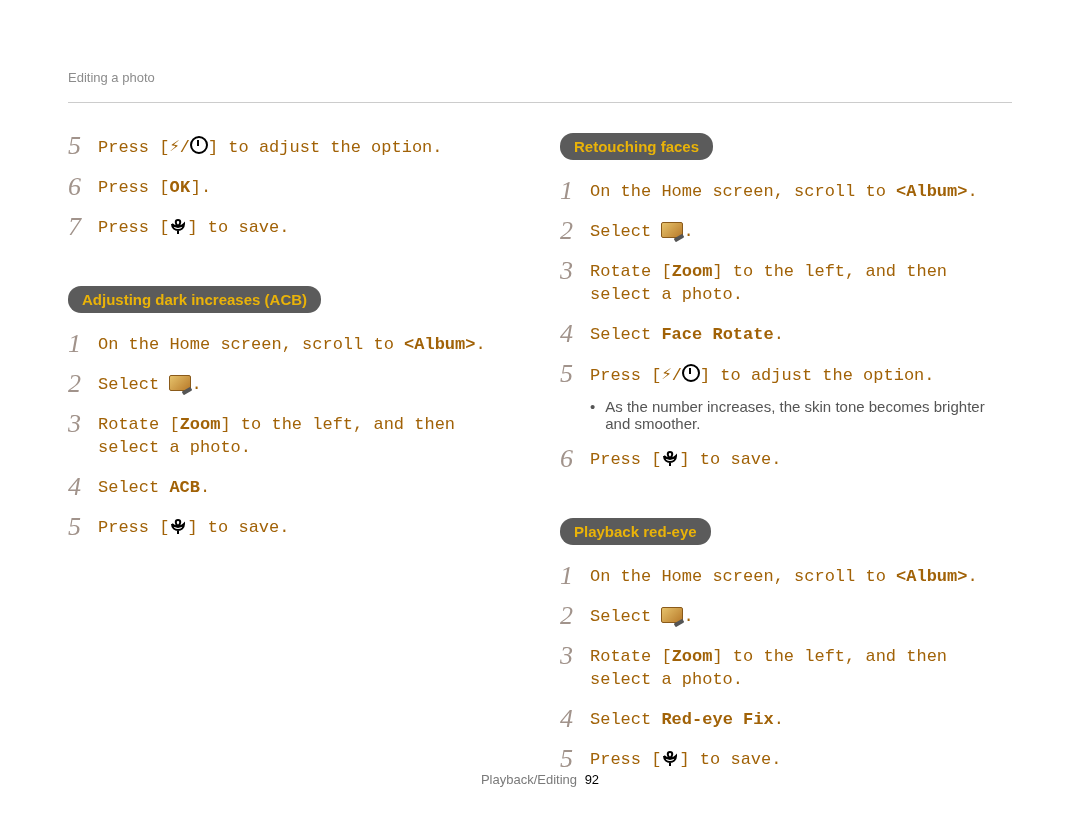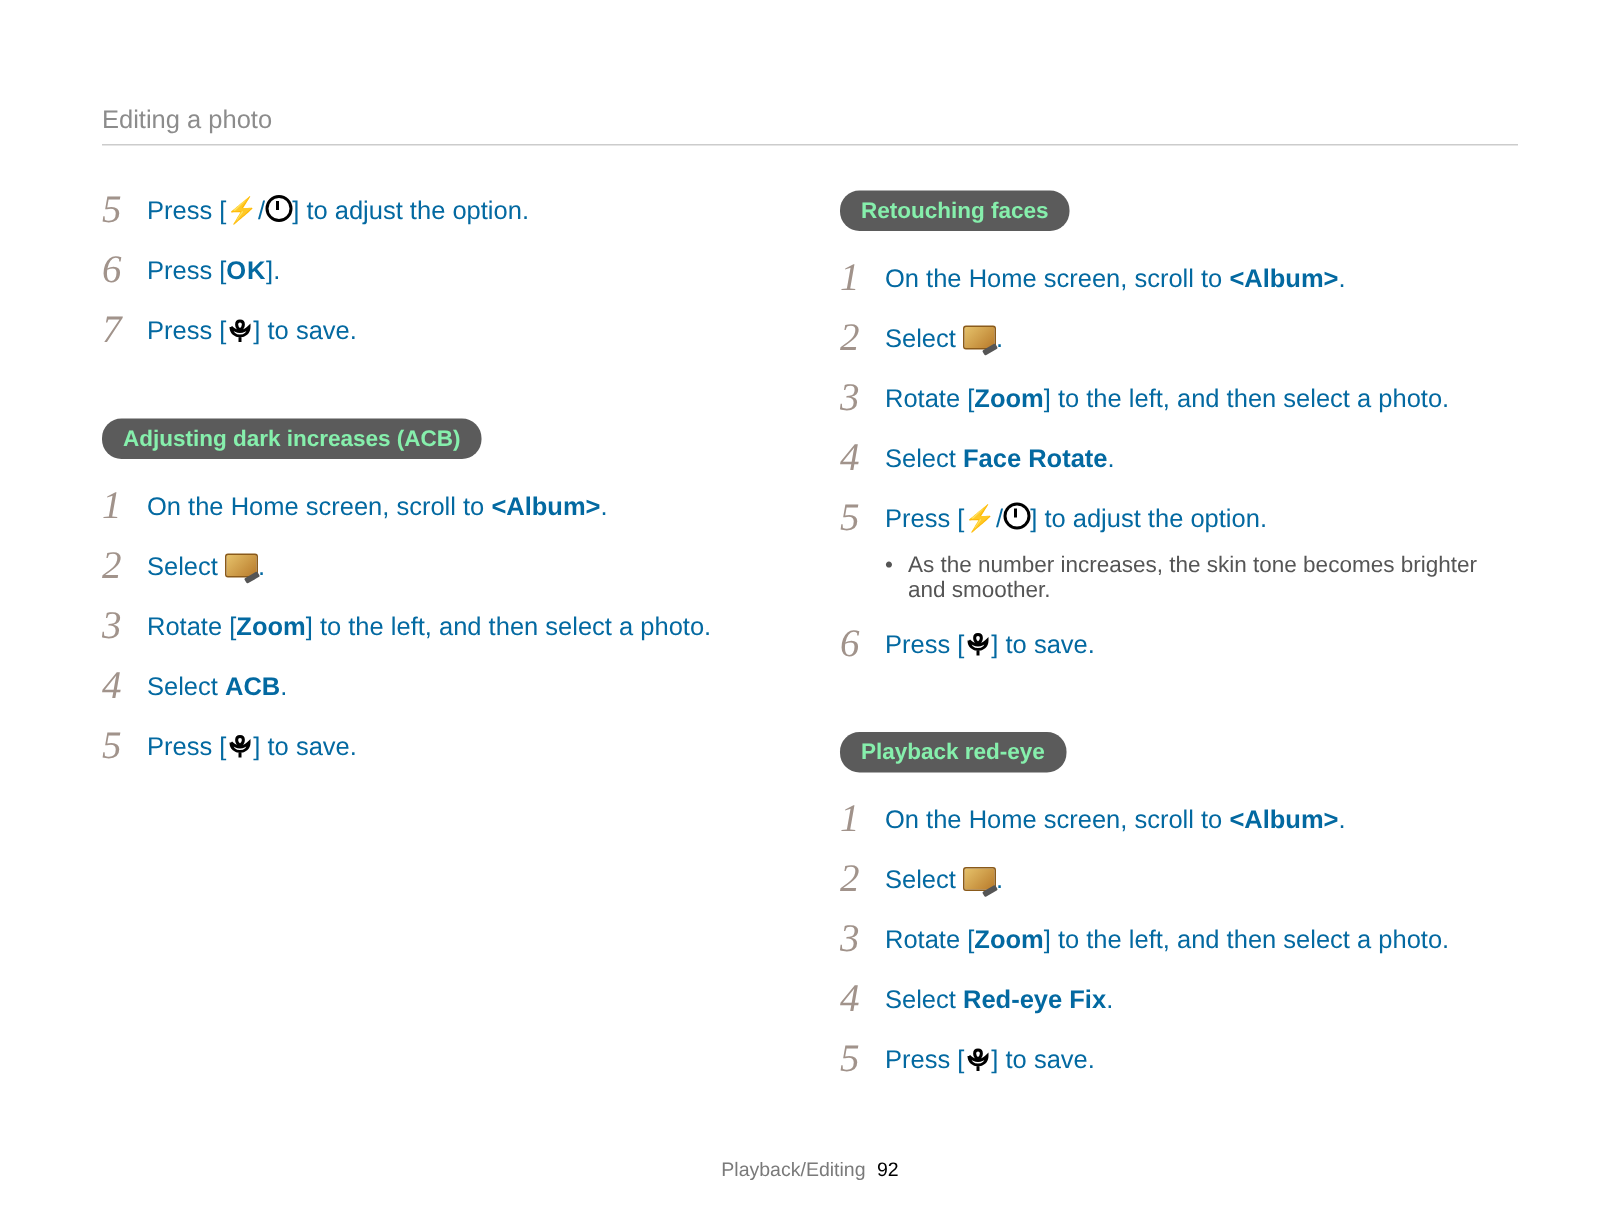--- a/index.html
+++ b/index.html
@@ -10,23 +10,23 @@
     background: #fff;
     font-family: Arial, Helvetica, sans-serif;
     color: #222;
     position: relative;
   }
   .page {
     padding: 70px 68px 0 68px;
   }
   .header-title {
     color: #8c8c8c;
-    font-size: 17px;
+    font-size: 13px;
     border-bottom: 1px solid #ccc;
-    padding-bottom: 6px;
+    padding-bottom: 17px;
     margin-bottom: 30px;
   }
   .cols {
     display: flex;
     gap: 40px;
   }
   .col {
     flex: 1;
     min-width: 0;
   }
@@ -40,29 +40,30 @@
     font-style: italic;
     color: #a1938b;
     width: 30px;
     flex-shrink: 0;
     line-height: 1;
     font-family: Georgia, 'Times New Roman', serif;
     font-weight: 500;
   }
   .step-body {
     font-size: 17px;
-    color: #0369a1;
+    color: #a16207;
     line-height: 1.35;
     padding-top: 3px;
+    font-family: Liberation Mono, monospace;
   }
   .step-body b { font-weight: 700; }
   .pill {
     display: inline-block;
     background: #5b5b5b;
-    color: #86efac;
+    color: #eab308;
     font-weight: 600;
     font-size: 15px;
     padding: 5px 14px;
     border-radius: 13px;
     margin: 28px 0 18px 0;
   }
   .col .pill:first-child { margin-top: 0; }
   .icon {
     display: inline-block;
     vertical-align: middle;

